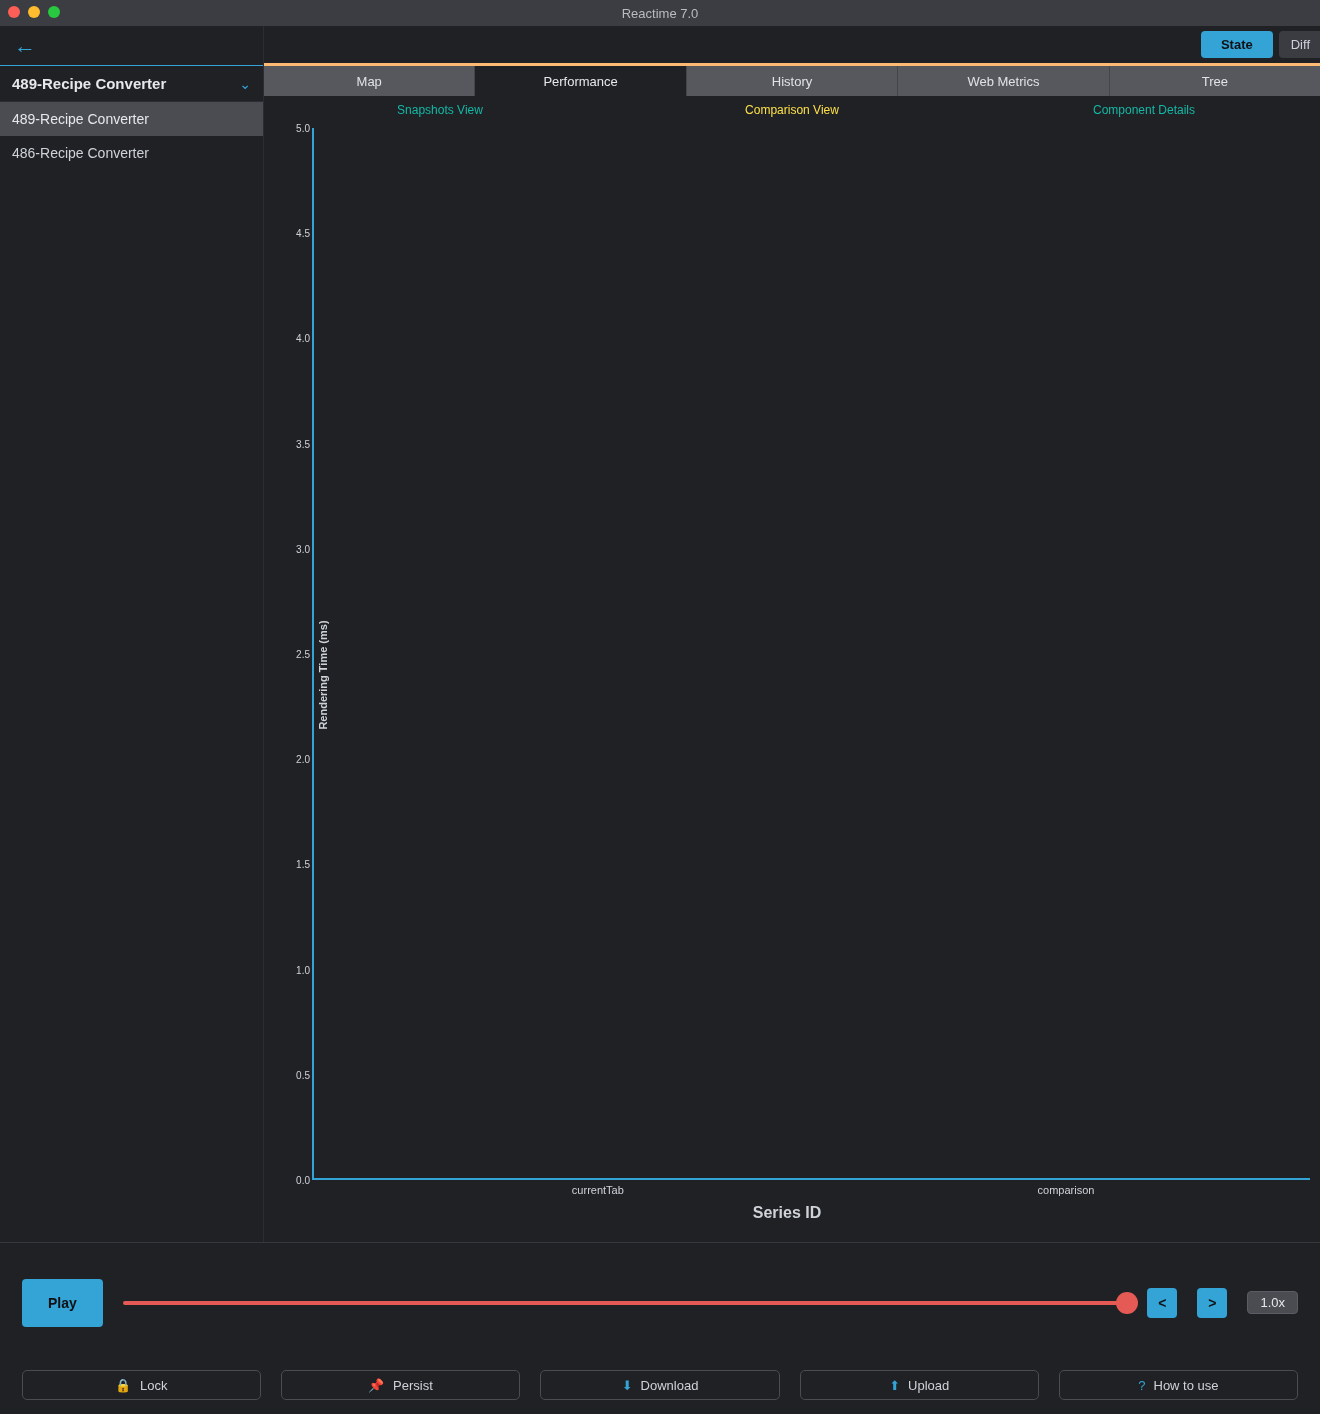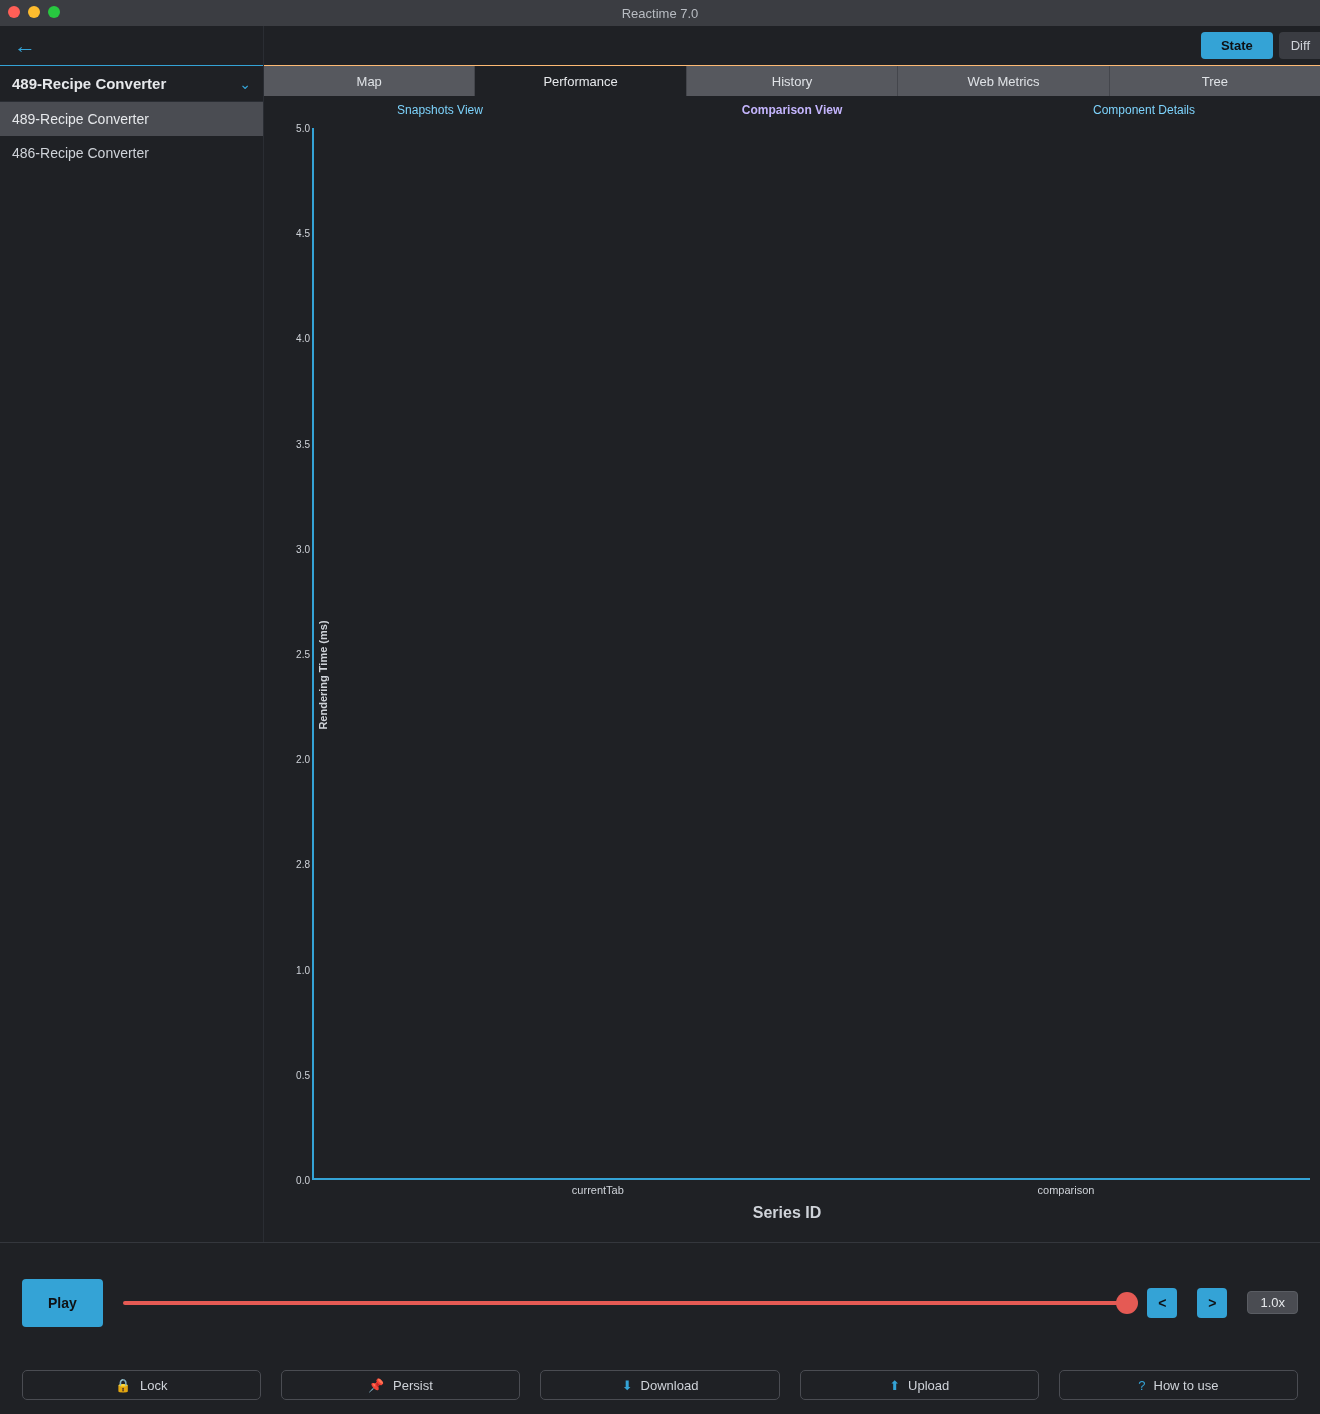--- a/index.html
+++ b/index.html
@@ -12,30 +12,30 @@
   .app { display:flex; height:calc(100% - 26px); flex-direction:column; }
   .sidebar { width:264px; background:#1f2125; border-right:1px solid #2a2d33; }
   .back-row { height:40px; display:flex; align-items:center; padding:0 14px; border-bottom:1px solid #34a3d6; }
   .back-arrow { color:#34a3d6; font-size:22px; line-height:1; }
   .sb-select { display:flex; align-items:center; justify-content:space-between; height:36px; padding:0 12px; background:#1f2125; border-bottom:1px solid #2a2d33; }
   .sb-select-label { color:#e6e8eb; font-size:15px; font-weight:600; }
   .chev { color:#34a3d6; font-size:14px; }
   .sb-item { height:34px; display:flex; align-items:center; padding:0 12px; font-size:14px; color:#cfd3d9; }
   .sb-item.active { background:#4a4c52; color:#e6e8eb; }
   .main-col { flex:1; display:flex; flex-direction:column; min-width:0; }
-  .top-buttons-row { height:40px; display:flex; justify-content:flex-end; align-items:center; gap:6px; padding:6px 0 6px 8px; border-bottom:1px solid #fdba74;}
+  .top-buttons-row { height:40px; display:flex; justify-content:flex-end; align-items:center; gap:6px; padding:6px 0 6px 8px; border-bottom:3px solid #fdba74;}
   .state-btn { background:#34a3d6; color:#0f1114; font-size:13px; font-weight:600; border:none; border-radius:4px; padding:6px 20px; }
   .diff-btn { background:#3a3c42; color:#cfd3d9; font-size:13px; border:none; border-radius:4px 0 0 4px; padding:6px 12px; margin-right:-2px;}
   .mode-tabs { display:flex; height:30px; }
   .mode-tab { flex:1; display:flex; align-items:center; justify-content:center; background:#56585e; color:#dfe2e6; font-size:13px; border-right:1px solid #44464c; }
   .mode-tab:last-child{border-right:none;}
   .mode-tab.active { background:#1f2125; color:#e6e8eb; font-weight:500;}
   .sub-tabs { display:flex; height:28px; }
-  .sub-tab { flex:1; display:flex; align-items:center; justify-content:center; font-size:12px; color:#7dd3fc; }
-  .sub-tab.active { font-weight:700; color:#c4b5fd;}
+  .sub-tab { flex:1; display:flex; align-items:center; justify-content:center; font-size:12px; color:#14b8a6; }
+  .sub-tab.active { font-weight:400; color:#fde047;}
   .controls-row { display:flex; align-items:center; gap:18px; padding:6px 0 6px 10px; }
   .clear-btn { background:#e55a54; color:#fff; border:none; font-size:12px; padding:7px 12px; border-radius:3px; }
   .controls-label { font-size:12px; font-weight:700; color:#f0f1f3; }
   .series-dd { display:flex; align-items:center; gap:10px; border:1px solid #5a5d63; border-radius:4px; padding:5px 12px; font-size:12px; color:#d6d9de; }
   .chart-wrap { flex:1; position:relative; padding:4px 10px 20px 0; }
   .chart-area { position:relative; width:100%; height:100%; }
   .y-axis-label { position:absolute; left:4px; top:50%; transform: translateY(-50%) rotate(-90deg); transform-origin:center; font-size:11px; color:#cfd3d9; font-weight:600; white-space:nowrap;}
   .x-axis-label { position:absolute; left:50%; bottom:0px; transform:translateX(-50%); font-size:16px; color:#cfd3d9; font-weight:700;}
   .plot { position:absolute; left:48px; right:0; top:0; bottom:42px; border-left:2px solid #34a3d6; border-bottom:2px solid #34a3d6; }
   .y-ticks { position:absolute; left:22px; top:0; bottom:42px; width:26px; }
@@ -110,21 +110,21 @@
         </div>
 
 
       <div class="chart-wrap">
         <div class="chart-area">
           <div class="y-axis-label">Rendering Time (ms)</div>
           <div class="y-ticks" id="y-ticks">
               <div class="y-tick" style="top: 100%;">0.0</div>
               <div class="y-tick" style="top: 90%;">0.5</div>
               <div class="y-tick" style="top: 80%;">1.0</div>
-              <div class="y-tick" style="top: 70%;">2.8</div>
+              <div class="y-tick" style="top: 70%;">1.5</div>
               <div class="y-tick" style="top: 60%;">2.0</div>
               <div class="y-tick" style="top: 50%;">2.5</div>
               <div class="y-tick" style="top: 40%;">3.0</div>
               <div class="y-tick" style="top: 30%;">3.5</div>
               <div class="y-tick" style="top: 20%;">4.0</div>
               <div class="y-tick" style="top: 10%;">4.5</div>
               <div class="y-tick" style="top: 0%;">5.0</div>
             </div>
           <div class="plot" id="plot">
             <div class="bars-row" id="bars-row">

